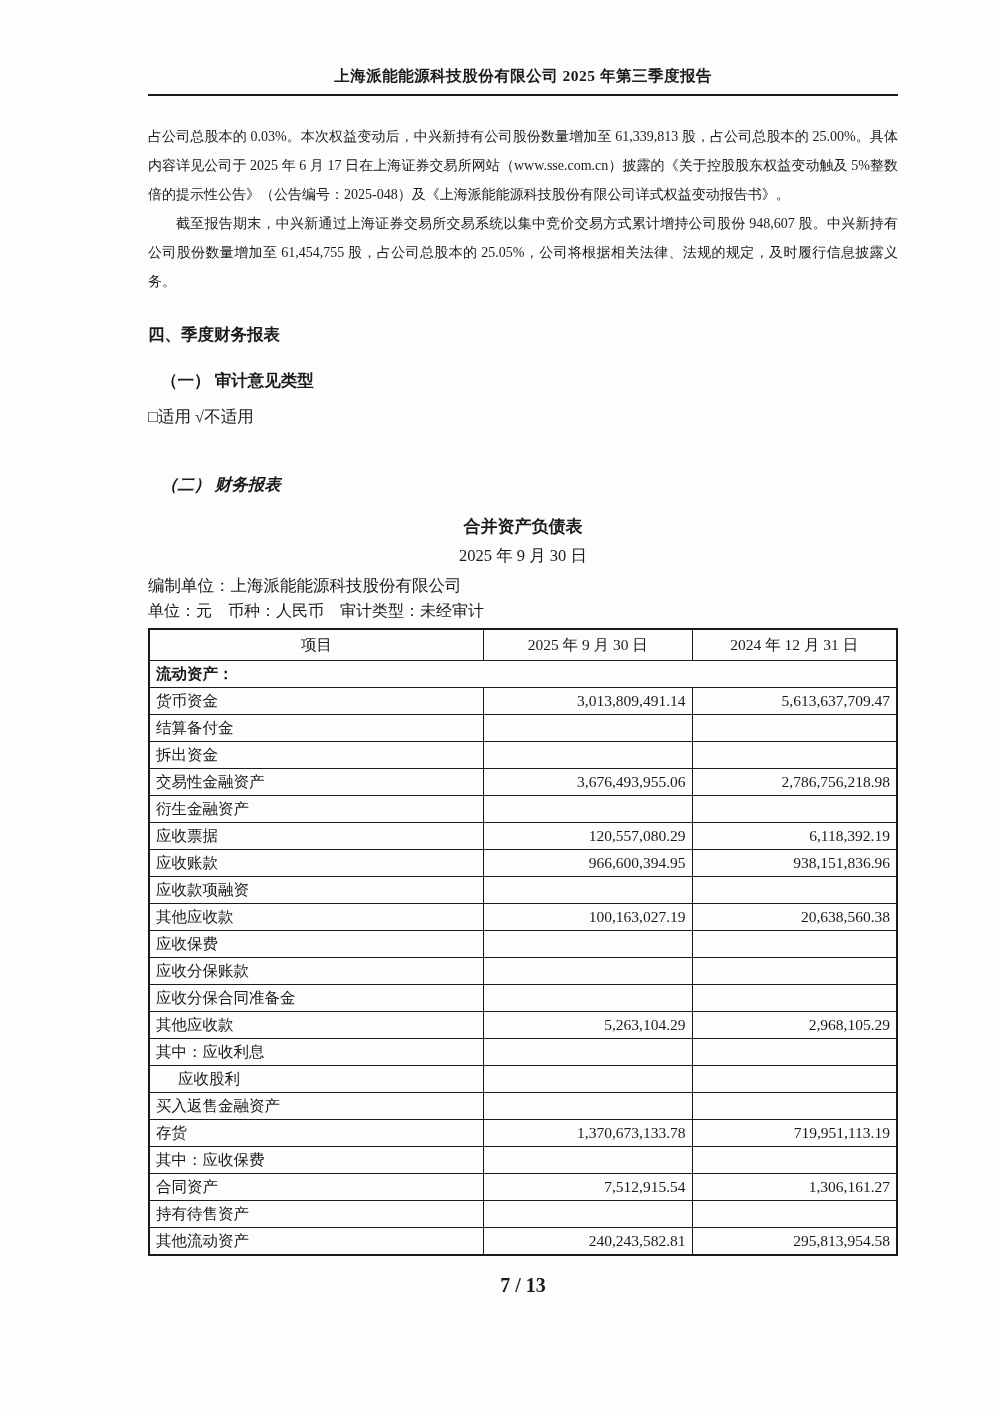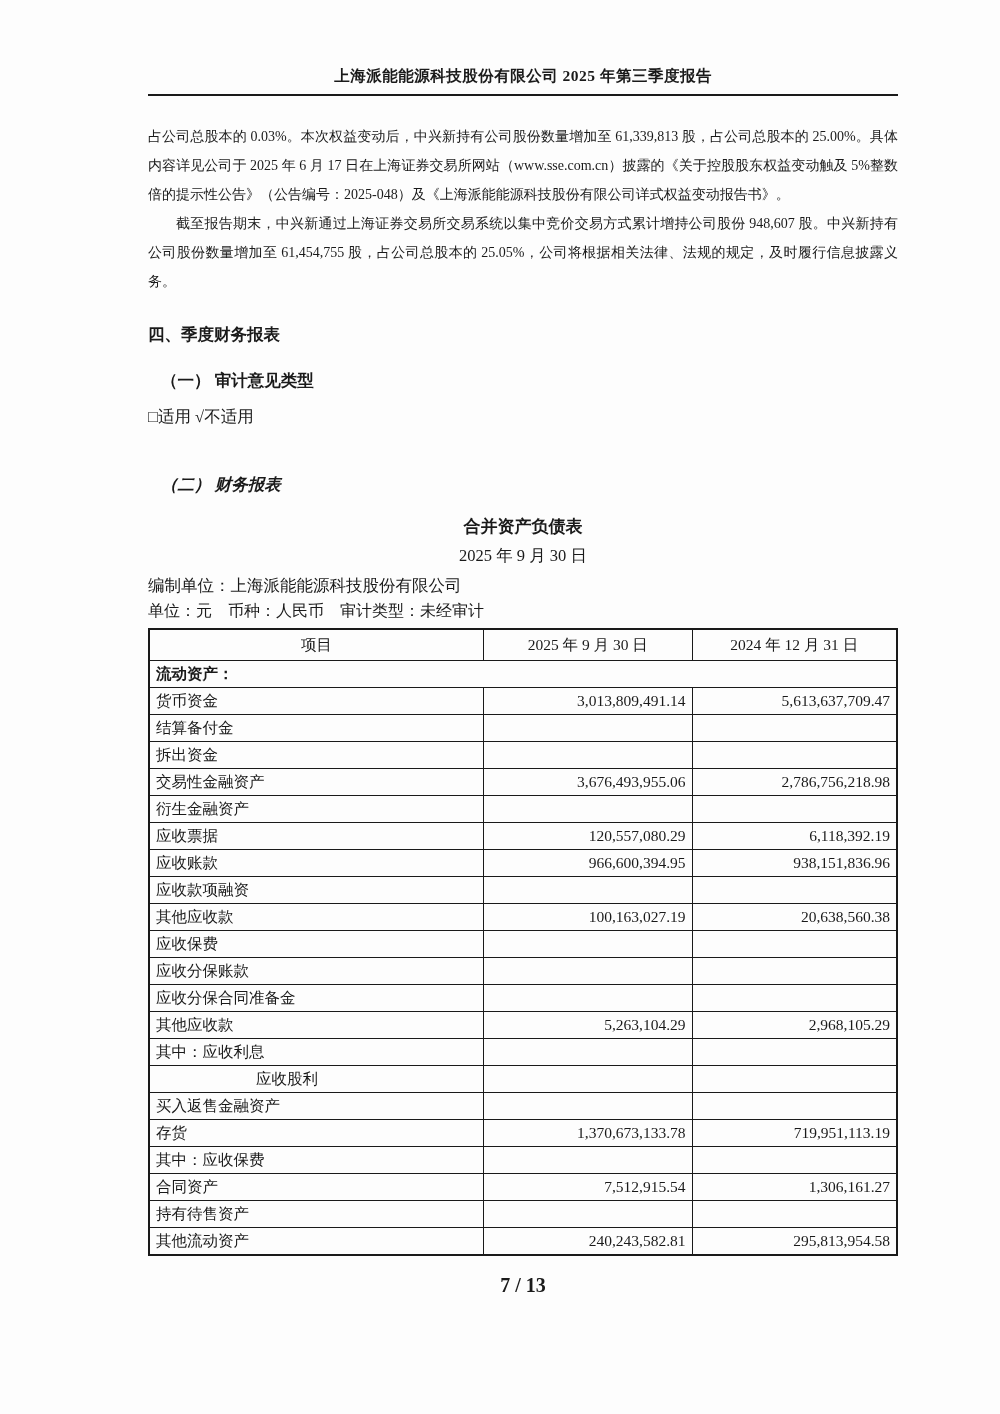--- a/index.html
+++ b/index.html
@@ -90,21 +90,21 @@
     padding:2px 6px;
     height:22px;
     vertical-align:middle;
   }
   table.bs thead th {
     font-weight:normal;
     text-align:center;
     height:26px;
   }
   td.label-cell { text-align:left; padding-left:17px; }
-  td.label-cell.indent2 { padding-left:106px; }
+  td.label-cell.indent2 { padding-left:28px; }
   td.section-cell { font-weight:bold; padding-left:7px; }
   td.num-cell { text-align:right; padding-right:8px; }
   .page-footer {
     text-align:center;
     font-weight:bold;
     font-size:20px;
     margin-top:18px;
   }
 </style>
 </head>

